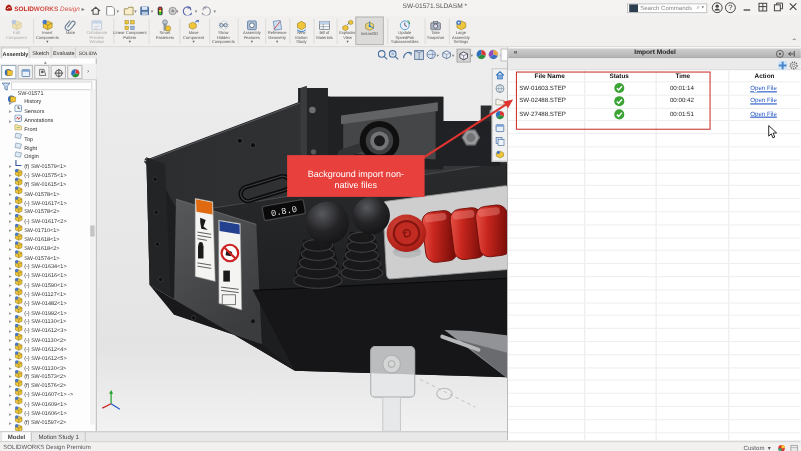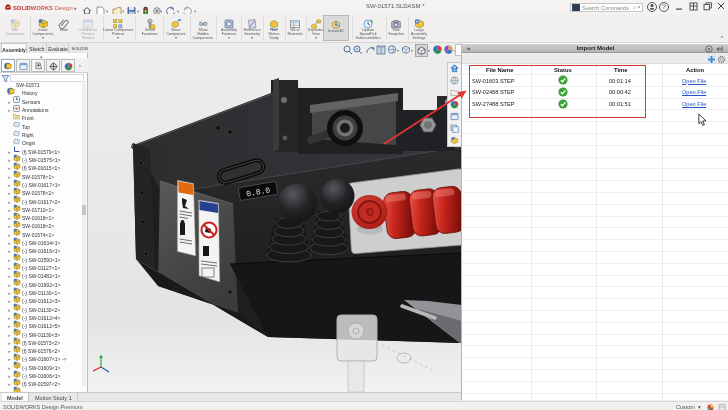--- a/index.html
+++ b/index.html
@@ -1059,17 +1059,18 @@
 <span class="dac">Open File</span>
 </div>
     <div id="redrect"></div>
   </div>
 </div>
 
 <svg width="728" height="410" viewBox="0 0 728 410" style="position:absolute;left:0;top:0;z-index:39;pointer-events:none">
   <line x1="384" y1="144" x2="463" y2="93" stroke="#e03431" stroke-width="2"></line>
   <path d="M466.5 90.5 L457.5 92.2 L461.8 98.5 Z" fill="#e03431"></path>
 </svg>
+<div id="callout">Background import non-<br>native files</div>
 
 <svg id="cursor" width="10" height="14" viewBox="0 0 12 16">
   <path d="M1 1 L1 12.5 L3.8 10 L5.6 14.4 L7.6 13.5 L5.8 9.2 L9.6 9 Z" fill="#fff" stroke="#000" stroke-width="0.9"></path>
 </svg>
 
 </div>
 </body></html>

